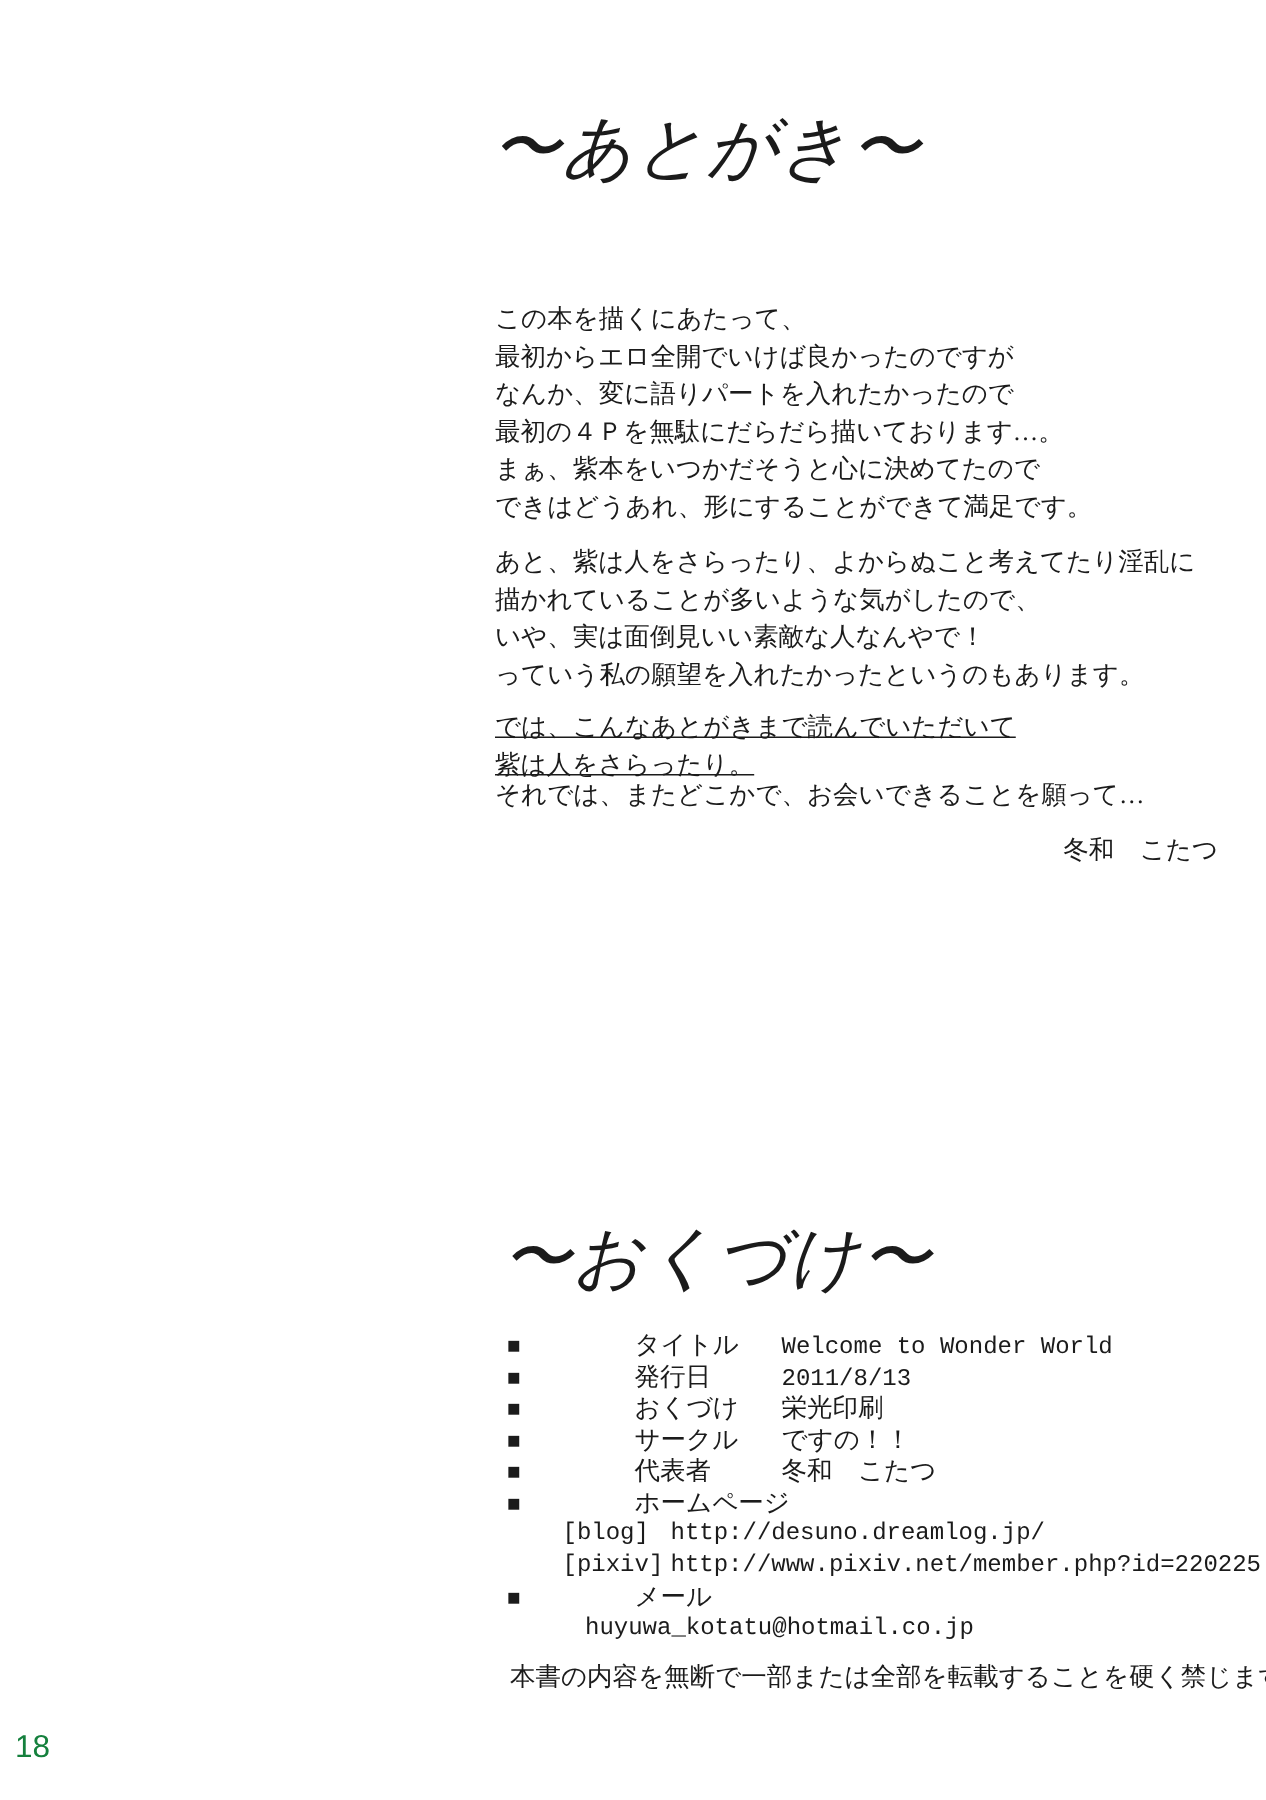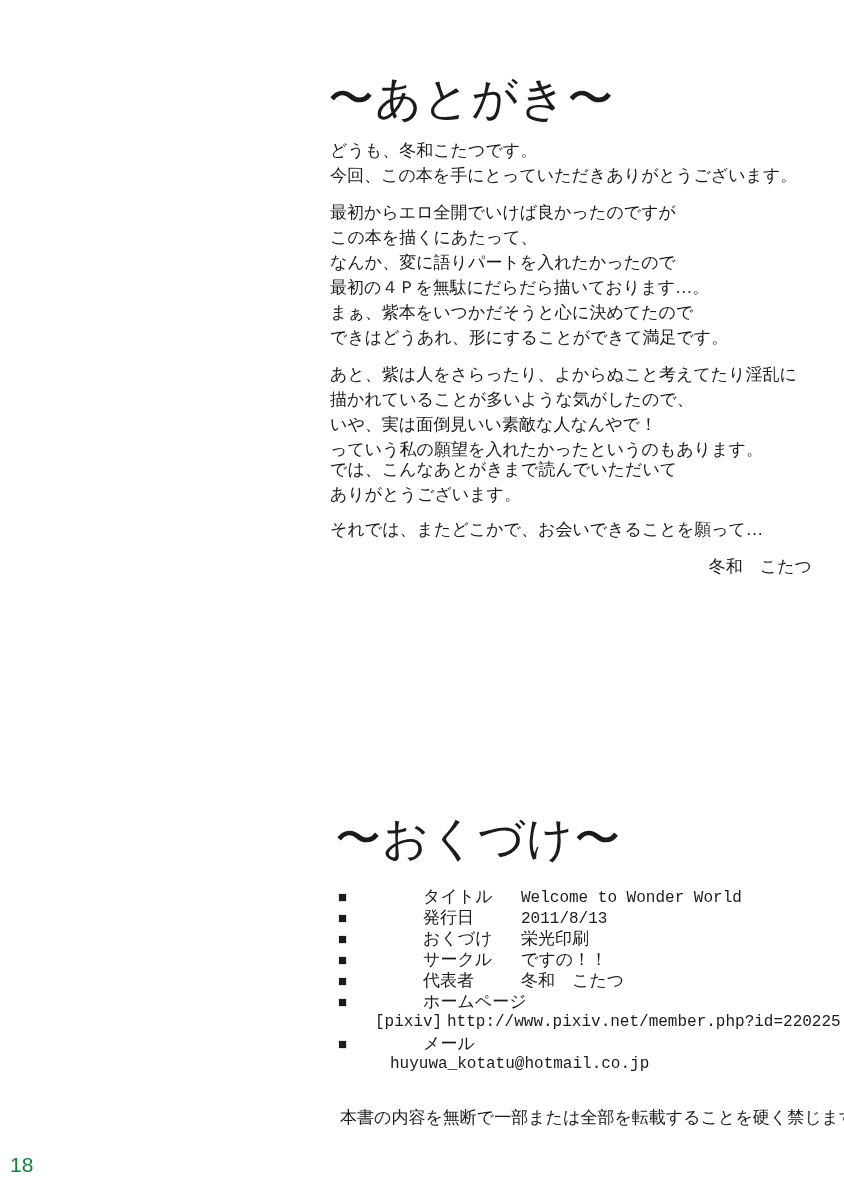--- a/index.html
+++ b/index.html
@@ -17,36 +17,37 @@
     font-family: "Liberation Serif", "DejaVu Serif", serif;
   }
   .heading {
     position: absolute;
     margin: 0;
     font-size: 46px;
     font-weight: normal;
     letter-spacing: 1px;
     white-space: nowrap;
     color: #1b1b1b;
+    font-style: italic;
   }
   .h1 { left: 328px; top: 68px; }
   .h2 { left: 335px; top: 808px; }
   .para {
     position: absolute;
     left: 330px;
     width: 490px;
     font-size: 17px;
     line-height: 25px;
     white-space: nowrap;
   }
   .p1 { top: 138px; }
   .p2 { top: 200px; }
   .p3 { top: 300px; }
   .p4 { top: 362px; }
-  .p5 { top: 457px; }
+  .p5 { top: 472px; text-decoration: underline; }
   .p6 { top: 517px; }
   .signature {
     position: absolute;
     left: 330px;
     top: 555px;
     width: 482px;
     text-align: right;
     font-size: 17px;
     white-space: nowrap;
   }
@@ -111,47 +112,43 @@
     color: #15803d;
   }
 </style>
 </head>
 <body>
 
 <div class="page">
 
   <h1 class="heading h1">〜あとがき〜</h1>
 
-  <div class="para p1">
-    <div>どうも、冬和こたつです。</div>
-    <div>今回、この本を手にとっていただきありがとうございます。</div>
-  </div>
 
   <div class="para p2">
+    <div>この本を描くにあたって、</div>
     <div>最初からエロ全開でいけば良かったのですが</div>
-    <div>この本を描くにあたって、</div>
     <div>なんか、変に語りパートを入れたかったので</div>
     <div>最初の４Ｐを無駄にだらだら描いております…。</div>
   </div>
 
   <div class="para p4">
     <div>あと、紫は人をさらったり、よからぬこと考えてたり淫乱に</div>
     <div>描かれていることが多いような気がしたので、</div>
     <div>いや、実は面倒見いい素敵な人なんやで！</div>
     <div>っていう私の願望を入れたかったというのもあります。</div>
   </div>
 
   <div class="para p3">
     <div>まぁ、紫本をいつかだそうと心に決めてたので</div>
     <div>できはどうあれ、形にすることができて満足です。</div>
   </div>
 
   <div class="para p5">
     <div>では、こんなあとがきまで読んでいただいて</div>
-    <div>ありがとうございます。</div>
+    <div>紫は人をさらったり。</div>
   </div>
 
   <div class="para p6">
     <div>それでは、またどこかで、お会いできることを願って…</div>
   </div>
 
   <div class="signature">冬和　こたつ</div>
 
   <h2 class="heading h2">〜おくづけ〜</h2>
 
@@ -185,20 +182,25 @@
       <span class="bullet">■</span>
       <span class="clabel">代表者</span>
       <span class="cvalue">冬和　こたつ</span>
     </div>
 
     <div class="crow">
       <span class="bullet">■</span>
       <span class="clabel">ホームページ</span>
     </div>
 
+    <div class="crow">
+      <span class="indent"></span>
+      <span class="ltag latin">[blog]</span>
+      <span class="lurl latin">http://desuno.dreamlog.jp/</span>
+    </div>
 
     <div class="crow">
       <span class="indent"></span>
       <span class="ltag latin">[pixiv]</span>
       <span class="lurl latin">http://www.pixiv.net/member.php?id=220225</span>
     </div>
 
     <div class="crow">
       <span class="bullet">■</span>
       <span class="clabel">メール</span>

